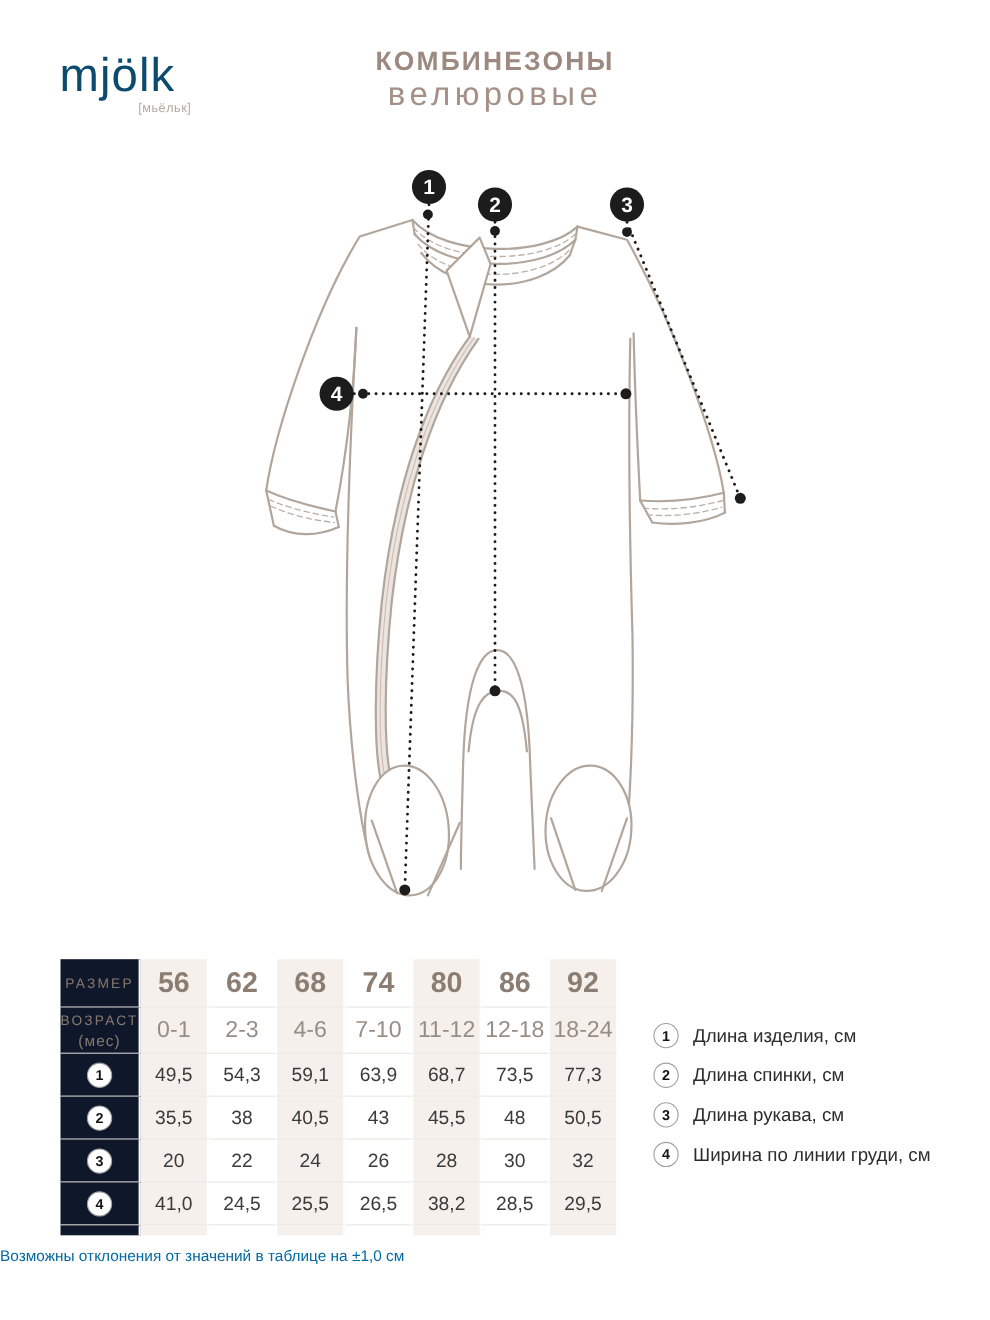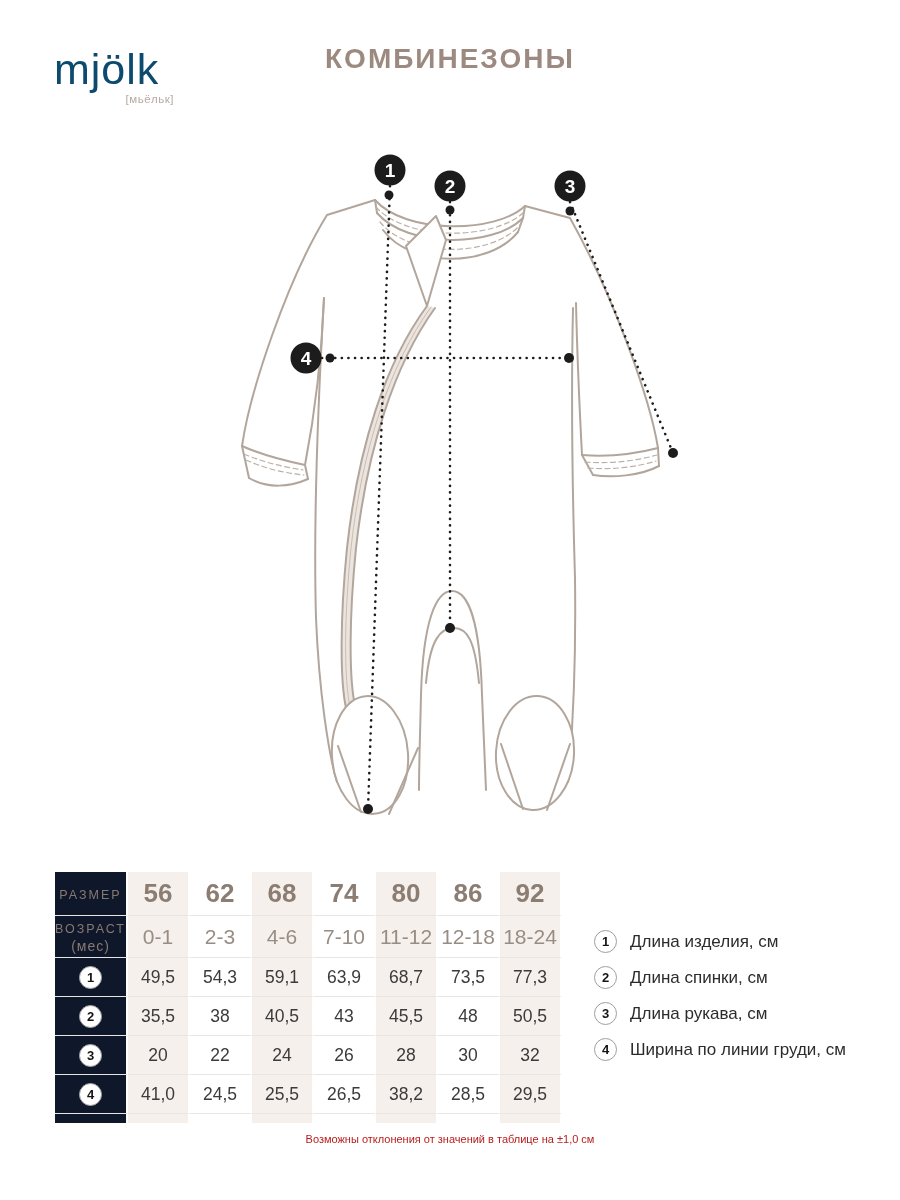--- a/index.html
+++ b/index.html
@@ -6,21 +6,21 @@
   body{
     width:900px;height:1200px;position:relative;background:#ffffff;
     font-family:"Liberation Sans", sans-serif;overflow:hidden;
   }
   
   .logo{position:absolute;left:54px;top:48px;width:120px;}
   .logo-name{font-size:43px;font-weight:300;color:#0c4a6e;letter-spacing:1px;line-height:1;}
   .logo-sub{font-size:11.5px;color:#b7aaa1;text-align:right;margin-top:2px;letter-spacing:.5px;}
   
   .title-block{position:absolute;left:0;right:0;top:44px;text-align:center;}
-  .title-main{font-size:28px;font-weight:700;color:#9c8a80;letter-spacing:2px;line-height:1.05;margin:0;}
+  .title-main{font-size:24px;font-weight:700;color:#9c8a80;letter-spacing:2px;line-height:1.05;margin:0;}
   .title-sub{font-size:30px;font-weight:400;color:#a3918 7;color:#a39187;letter-spacing:4px;line-height:1.1;margin:0;}
   
   .diagram{position:absolute;left:230px;top:148px;width:460px;height:706px;}
   
   .size-table-wrap{position:absolute;left:55px;top:872px;}
   table.size-table{border-collapse:separate;border-spacing:0;table-layout:fixed;}
   table.size-table td{
     width:60px;text-align:center;vertical-align:middle;
     border-bottom:1px solid #eae5e1;border-right:2px solid #ffffff;
     padding:0;height:38px;
@@ -39,33 +39,34 @@
     display:inline-flex;width:23px;height:23px;border:1.4px solid #9e9e9e;border-radius:50%;
     align-items:center;justify-content:center;font-weight:700;font-size:13px;color:#141414;
     background:#fff;box-sizing:border-box;
   }
   
   .legend{position:absolute;left:594px;top:930px;}
   .legend-item{display:flex;align-items:center;margin-bottom:13px;}
   .legend-item .circ{margin-right:13px;flex:0 0 auto;}
   .legend-text{font-size:17px;color:#2c2c2c;}
   
-  .footnote{position:absolute;left:0;right:0;top:1133px;text-align:center;
-    font-size:11px;color:#b91c1c;}
+  .footnote{position:absolute;left:0;right:0;top:1133px;
+    font-size:14px;color:#0369a1;}
 </style>
 </head>
 <body>
 
 <div class="logo">
   <div class="logo-name">mjölk</div>
   <div class="logo-sub">[мьёльк]</div>
 </div>
 
 <div class="title-block">
   <h1 class="title-main">КОМБИНЕЗОНЫ</h1>
+  <h2 class="title-sub">велюровые</h2>
 </div>
 
 <div class="diagram">
 <svg width="460" height="706" viewBox="0 0 460 706" xmlns="http://www.w3.org/2000/svg">
   <g fill="none" stroke="#b2a69c" stroke-width="2" stroke-linecap="round" stroke-linejoin="round">
 
     <g>
       <path d="M145,52 L97,67 C57,132 20,243 12,298"></path>
       <path d="M12,298 L19,330"></path>
       <path d="M19,330 C38,341 60,339 78,331"></path>

